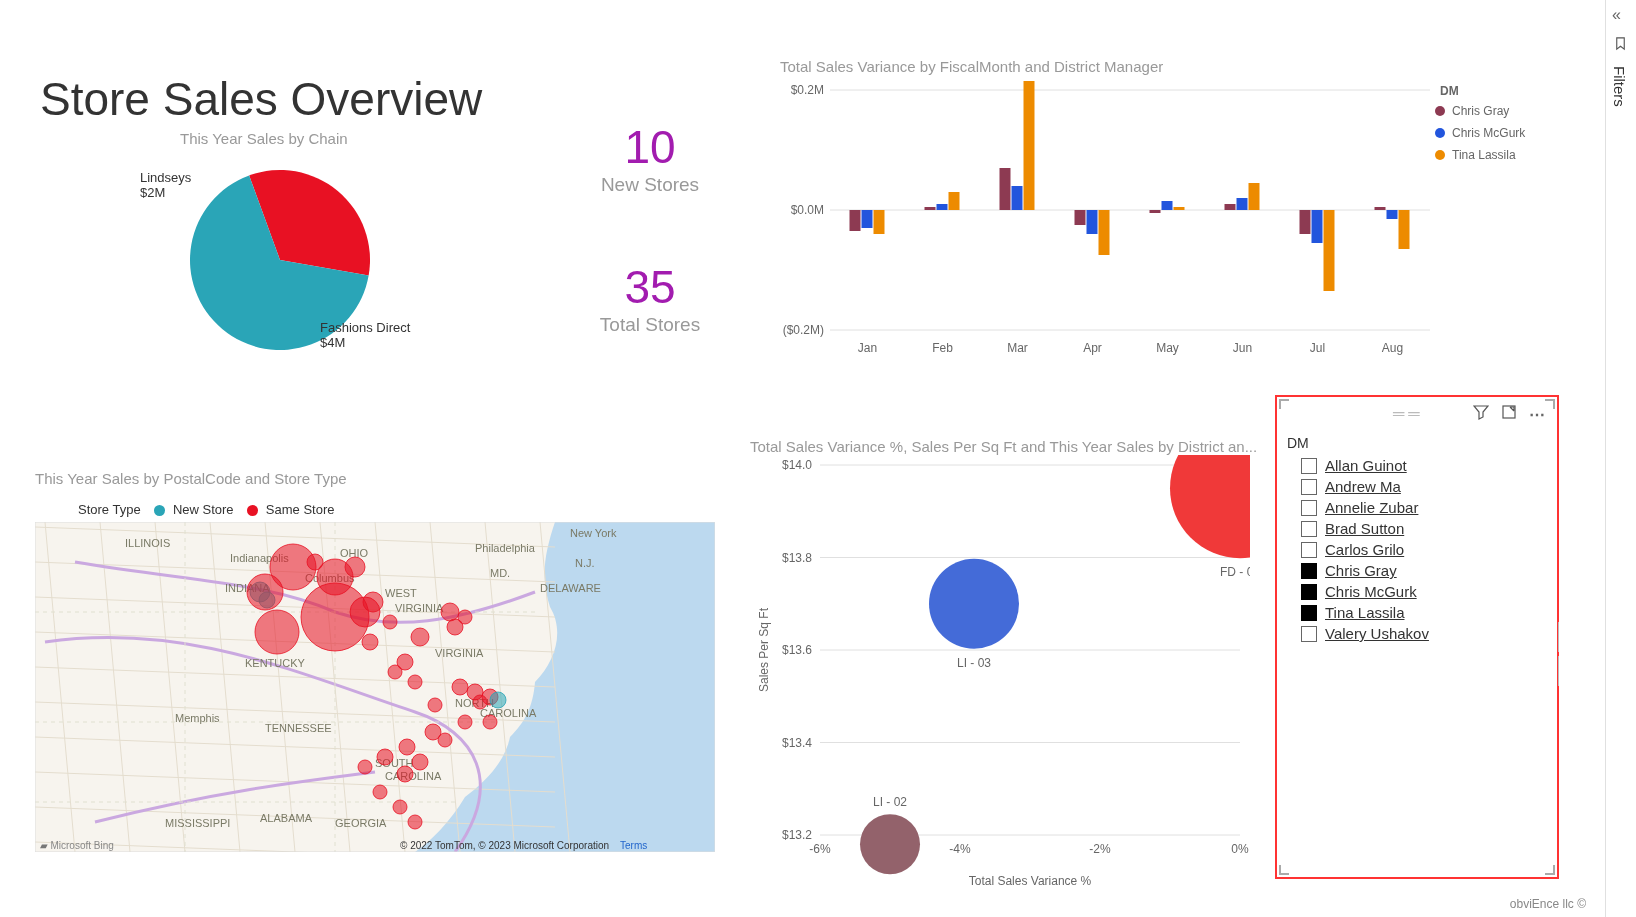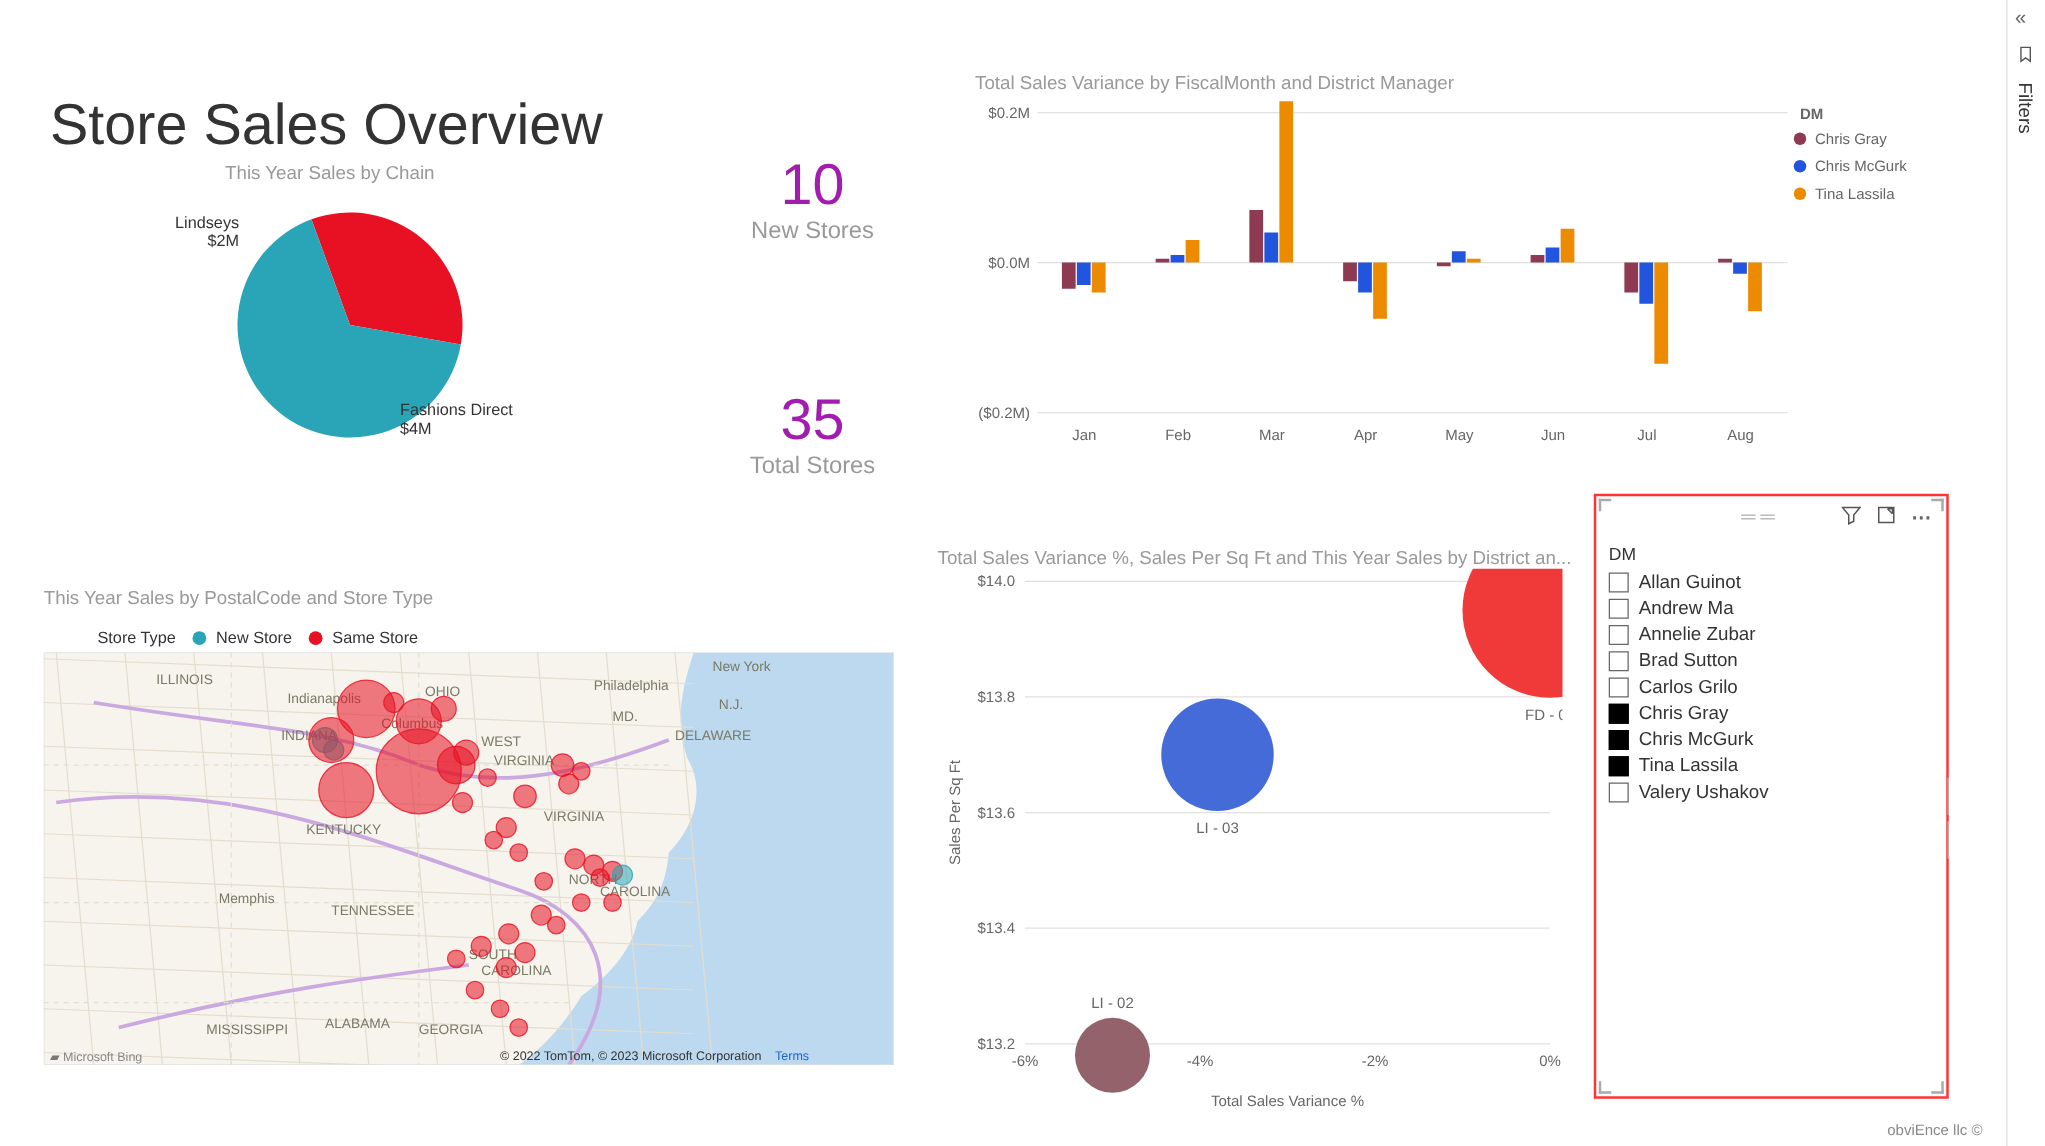--- a/index.html
+++ b/index.html
@@ -34,25 +34,25 @@
   }
   .kpi-label {
     font-size: 19px;
     color: #999;
     text-align: center;
   }
 
   
   #pie-title   { position:absolute; left:180px; top:130px; }
   #pie-svg     { position:absolute; left:150px; top:150px; }
-  #pie-label1  { position:absolute; left:140px; top:170px; font-size:13px; text-align:right; }
+  #pie-label1  { position:absolute; left:140px; top:170px; font-size:13px; text-align:left; }
   #pie-label2  { position:absolute; left:320px; top:320px; font-size:13px; text-align:left; }
 
   #kpi-new     { position:absolute; left:570px; top:120px; width:160px; }
-  #kpi-total   { position:absolute; left:570px; top:260px; width:160px;margin-top:48px; }
+  #kpi-total   { position:absolute; left:570px; top:260px; width:160px; }
 
   #bar-title   { position:absolute; left:780px; top:58px;text-align:right; }
   #bar-svg     { position:absolute; left:780px; top:70px; }
 
   #map-title   { position:absolute; left:35px; top:470px; }
   #map-legend  { position:absolute; left:35px; top:502px; font-size:13px;margin-left:43px; }
   #map-svg     { position:absolute; left:35px; top:522px; }
   #map-attrib  { position:absolute; left:40px;  top:840px; font-size:10px; color:#888; }
   #map-terms   { position:absolute; left:400px; top:840px; font-size:10px; }
 
@@ -72,21 +72,21 @@
   #footer { position:absolute; right:50px; bottom:6px; font-size:12px; color:#888;}
 
   .axis { stroke:#e0e0e0; stroke-width:1; }
   .tick-text { font-size:12px; fill:#666; }
   .legend-sw { display:inline-block; width:11px; height:11px; border-radius:50%;
                vertical-align:middle; margin:0 4px 0 10px;}
   .slicer-header { display:flex; align-items:center; justify-content:flex-end;
                    height:30px; padding:2px 6px; }
   .slicer-header span { color:#666; margin:0 6px; cursor:pointer; }
   .slicer-title { padding:4px 10px; font-size:14px; color:#333; }
-  .slicer-item { display:flex; align-items:center; padding:2px 10px; font-size:15px;}
+  .slicer-item { display:flex; align-items:center; padding:2px 24px; font-size:15px;text-decoration:underline;}
   .slicer-box { width:14px; height:14px; border:1px solid #666; margin-right:8px;
                 display:inline-block;}
   .slicer-box.checked { background:#000; border-color:#000;}
   .corner { position:absolute; width:8px; height:8px; }
   .corner.tl { top:2px; left:2px; border-top:2px solid #aaa; border-left:2px solid #aaa;}
   .corner.tr { top:2px; right:2px; border-top:2px solid #aaa; border-right:2px solid #aaa;}
   .corner.bl { bottom:2px; left:2px; border-bottom:2px solid #aaa; border-left:2px solid #aaa;}
   .corner.br { bottom:2px; right:2px; border-bottom:2px solid #aaa; border-right:2px solid #aaa;}
   .drag-right { position:absolute; right:-4px; top:50%; width:4px; height:30px;
                 transform:translateY(-15px);}

